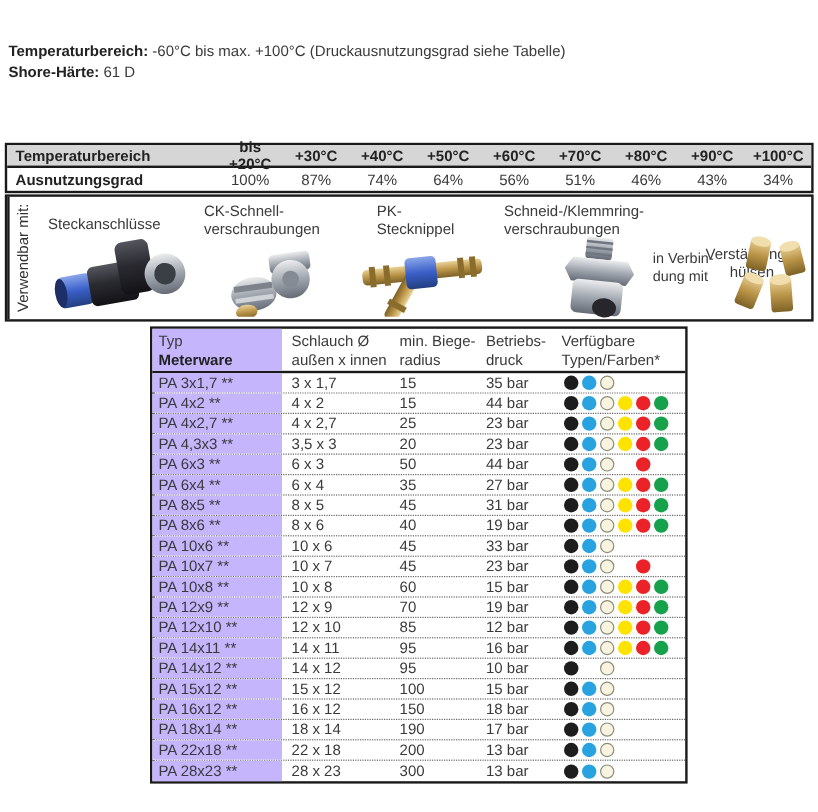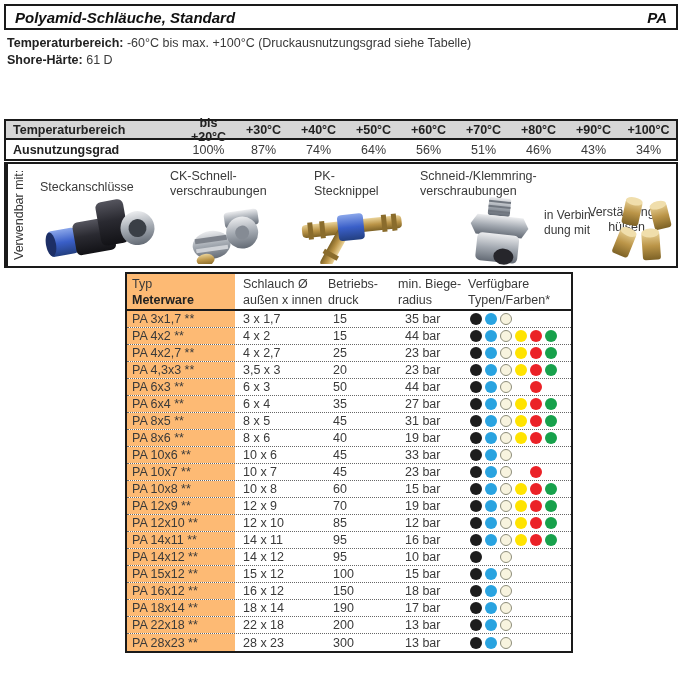--- a/index.html
+++ b/index.html
@@ -33,21 +33,21 @@
   .ilabel { position:absolute; font-size:12.5px; line-height:14.5px; white-space:pre-line; color:#3a3a3a; }
   .inote { position:absolute; font-size:12px; line-height:15px; white-space:pre-line; color:#3a3a3a; }
   .iimg { position:absolute; }
 
   
   .main-table { position:absolute; left:125px; top:272px; width:448px; border:2px solid #1a1a1a; font-size:12.5px; }
   .thead { display:flex; height:37px; border-bottom:2px solid #1a1a1a; }
   .hc { padding-top:2px; line-height:16px; }
   .hc div { white-space:nowrap; }
   .hc .b { font-weight:bold; color:#222; }
-  .c0 { width:108px; background:#fdba74; padding-left:5px; }
+  .c0 { width:108px; background:#c4b5fd; padding-left:5px; }
   .c1 { width:90px;  padding-left:8px; }
   .c2 { width:77px;  padding-left:8px; }
   .c3 { width:65px;  padding-left:3px; }
   .c4 { width:104px; padding-left:1px; }
   .tbody .row { display:flex; height:17px; align-items:center; border-bottom:1px dotted #666; }
   .tbody .row:last-child { border-bottom:none; }
   .tbody .c { height:100%; display:flex; align-items:center; white-space:nowrap; }
   .dots { display:flex; align-items:center; }
   .slot { width:15px; height:15px; display:flex; align-items:center; justify-content:center; }
   .dot { width:12px; height:12px; border-radius:50%; }
@@ -76,24 +76,20 @@
           <stop offset="1" stop-color="#233f80"></stop>
       </linearGradient>
       <linearGradient id="brass" x1="0" y1="0" x2="0" y2="1">
         <stop offset="0" stop-color="#ead399"></stop>
           <stop offset="0.5" stop-color="#bb9548"></stop>
           <stop offset="1" stop-color="#7d6226"></stop>
       </linearGradient>
     </defs>
   </svg>
 
-  <div class="title-bar">
-    <span>Polyamid-Schläuche, Standard</span>
-    <span>PA</span>
-  </div>
 
   <div class="props">
     <p><b>Temperaturbereich:</b><span> -60°C bis max. +100°C (Druckausnutzungsgrad siehe Tabelle)</span></p>
     <p><b>Shore-Härte:</b><span> 61 D</span></p>
   </div>
 
   <div class="temp-table">
     <div class="tr th">
       <div class="rowlabel">Temperaturbereich</div>
     <div class="cell">bis +20°C</div>
@@ -210,27 +206,27 @@
   <div class="main-table">
     <div class="thead">
       <div class="hc c0">
         <div>Typ</div>
         <div class="b">Meterware</div>
       </div>
       <div class="hc c1">
         <div>Schlauch Ø</div>
         <div>außen x innen</div>
       </div>
+      <div class="hc c2">
+        <div>min. Biege-</div>
+        <div>radius</div>
+      </div>
       <div class="hc c3">
         <div>Betriebs-</div>
         <div>druck</div>
-      </div>
-      <div class="hc c2">
-        <div>min. Biege-</div>
-        <div>radius</div>
       </div>
       <div class="hc c4">
         <div>Verfügbare</div>
         <div>Typen/Farben*</div>
       </div>
     </div>
     <div class="tbody">
         <div class="row">
           <div class="c c0">PA 3x1,7 **</div>
           <div class="c c1">3 x 1,7</div>

